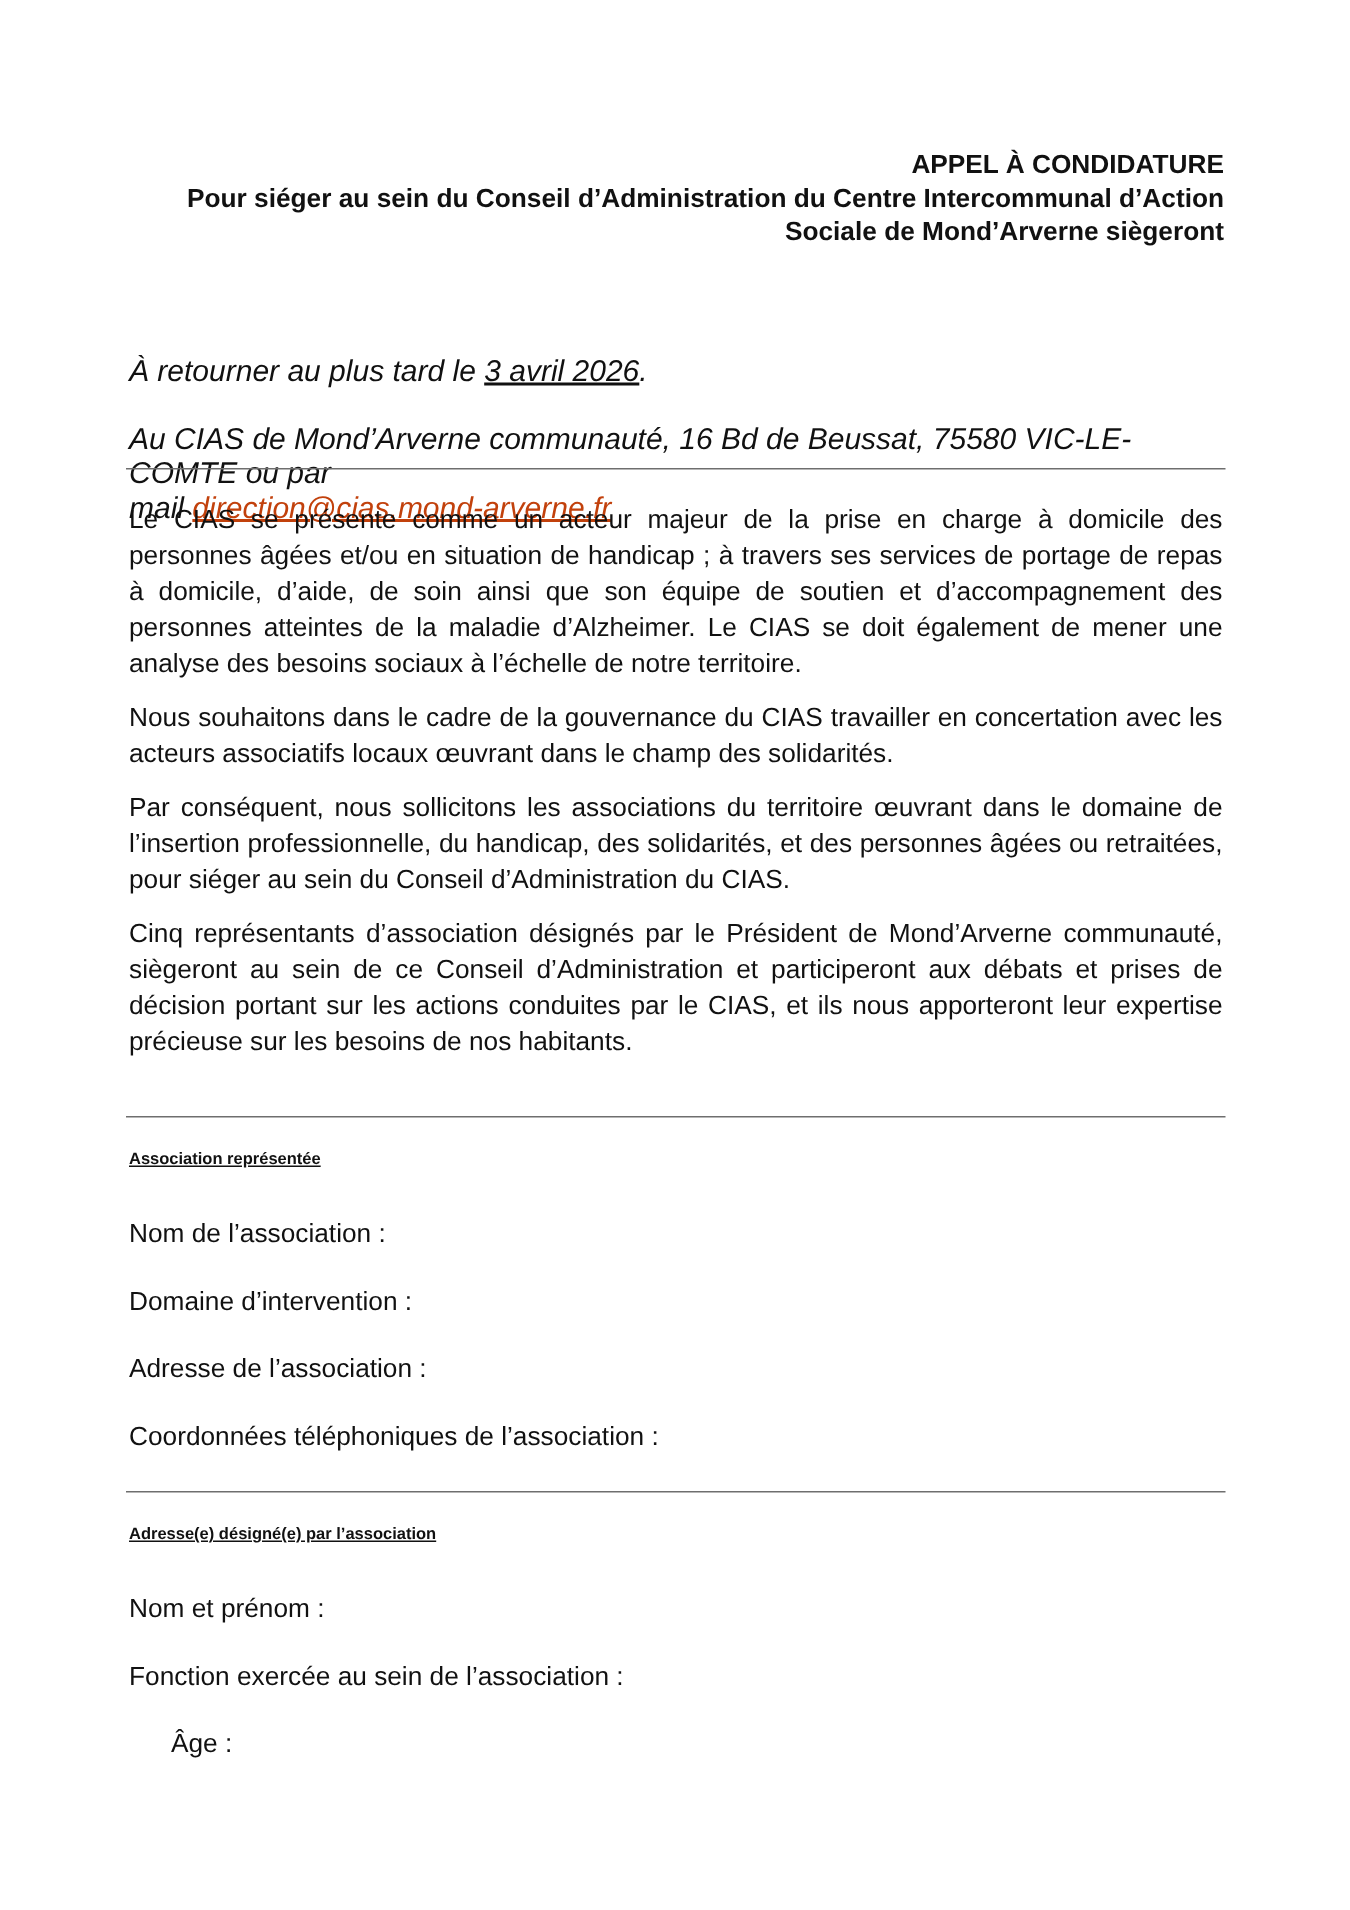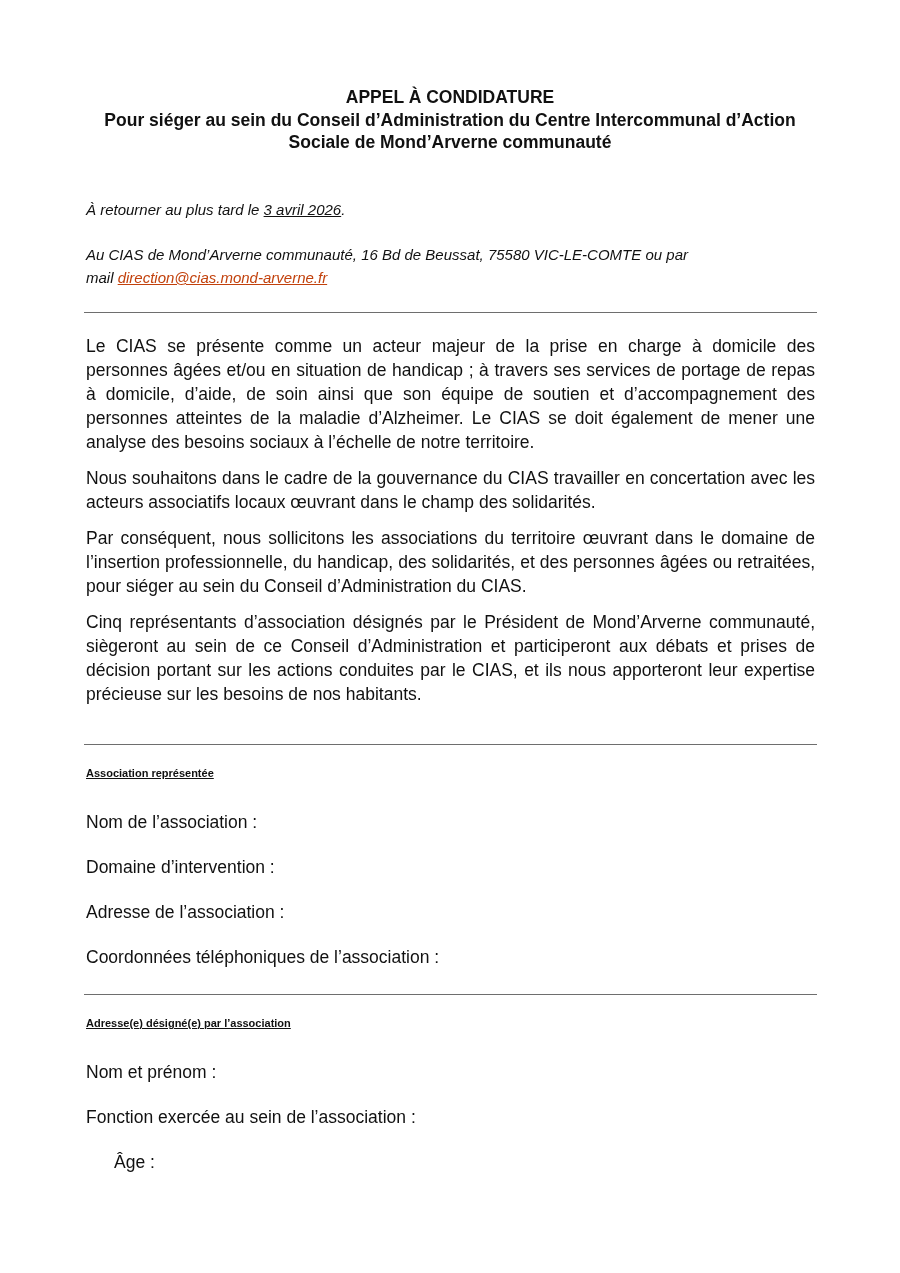--- a/index.html
+++ b/index.html
@@ -16,32 +16,33 @@
       color: #111111;
     }
     .page {
       position: absolute;
       left: 0; top: 0;
       width: 900px; height: 1273px;
     }
     .title-block {
       position: absolute;
       left: 84px; width: 732px;
-      top: 86px;
-      text-align: center;
+      top: 98px;
+      text-align: right;
       font-weight: bold;
       font-size: 17.5px;
       line-height: 22.5px;
     }
     .italic-line {
       position: absolute;
       left: 86px; width: 732px;
       font-style: italic;
-      font-size: 15px;
+      font-size: 20px;
       line-height: 23px;
+      margin-top: 39px;
     }
     .italic-line .u { text-decoration: underline; }
     .italic-line a {
       color: #c2410c;
       text-decoration: underline;
     }
     .rule {
       position: absolute;
       left: 84px;
       width: 733px;
@@ -70,21 +71,21 @@
     }
   </style>
 </head>
 <body>
 
 <div class="page">
 
   <div class="title-block">
     <div>APPEL À CONDIDATURE</div>
     <div>Pour siéger au sein du Conseil d’Administration du Centre Intercommunal d’Action</div>
-    <div>Sociale de Mond’Arverne communauté</div>
+    <div>Sociale de Mond’Arverne siègeront</div>
   </div>
 
   <div class="italic-line" style="top:198px;">
     <span>À retourner au plus tard le </span><span class="u">3 avril 2026</span><span>.</span>
   </div>
 
   <div class="italic-line" style="top:243px;">
     <div>Au CIAS de Mond’Arverne communauté, 16 Bd de Beussat, 75580 VIC-LE-COMTE ou par</div>
     <div><span>mail </span><a title="direction@cias.mond-arverne.fr">direction@cias.mond-arverne.fr</a></div>
   </div>

